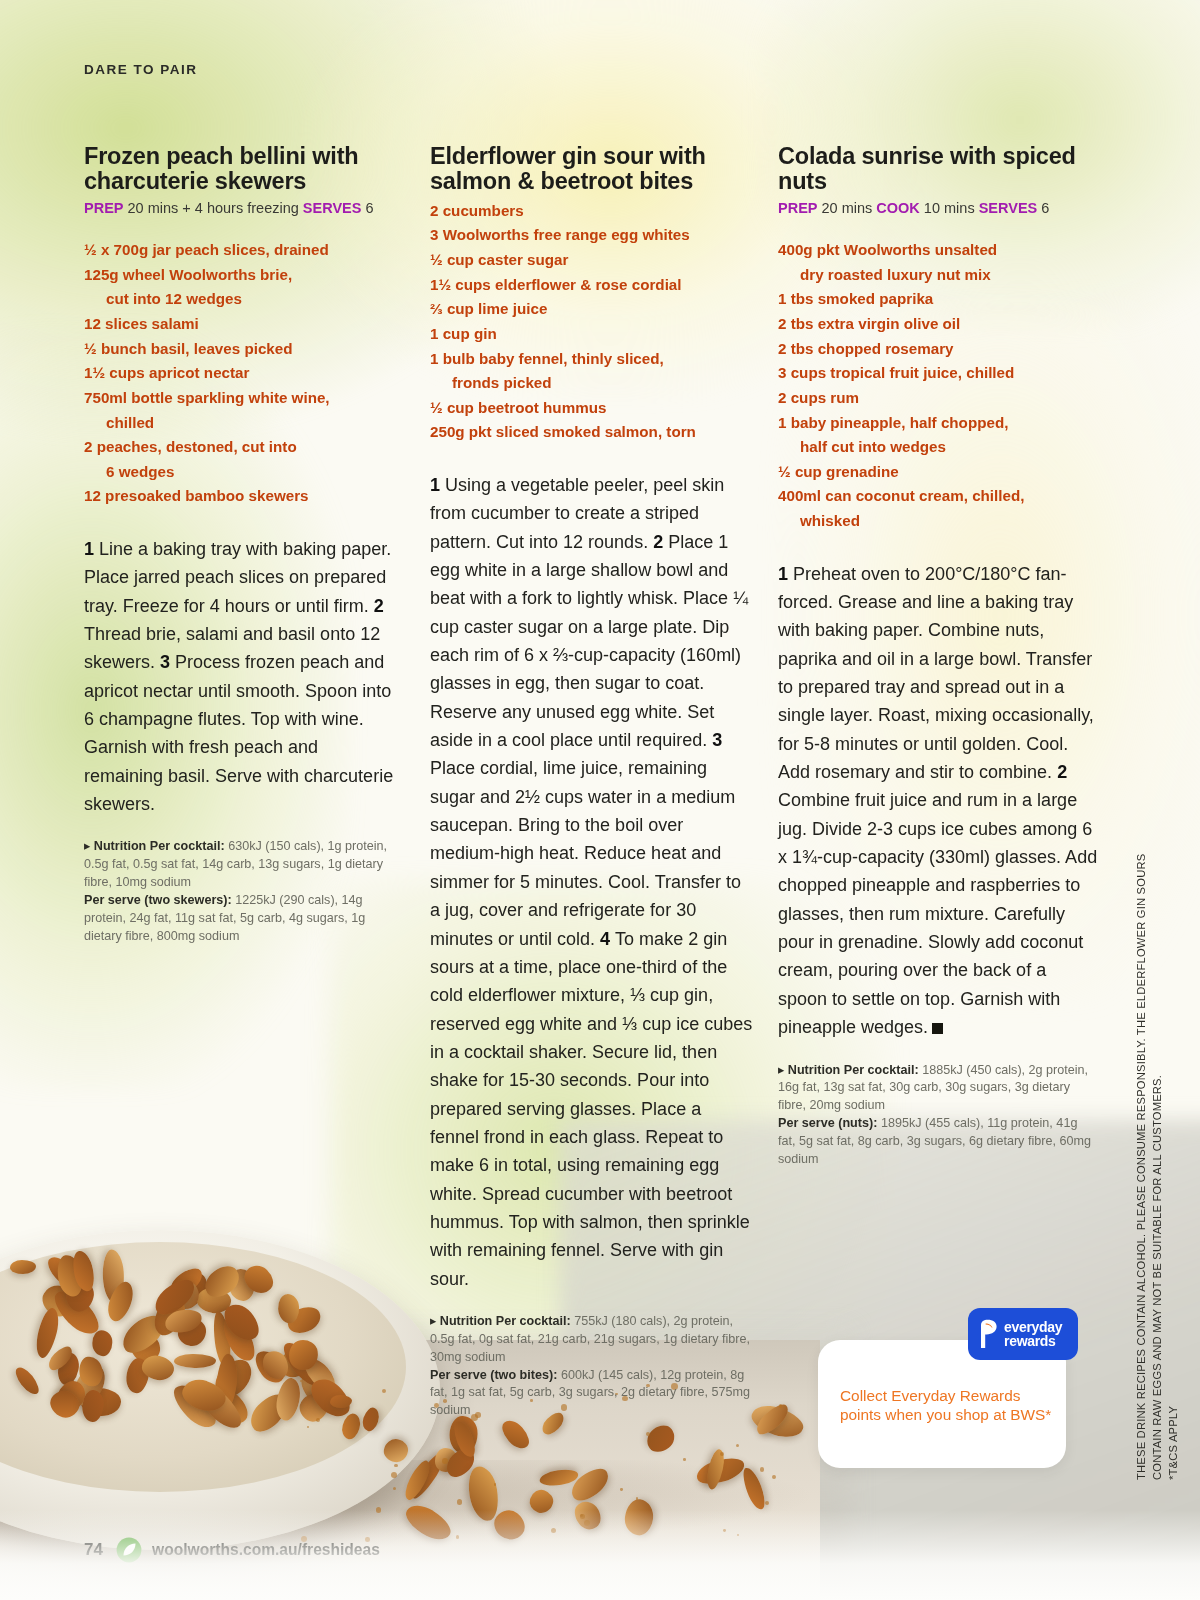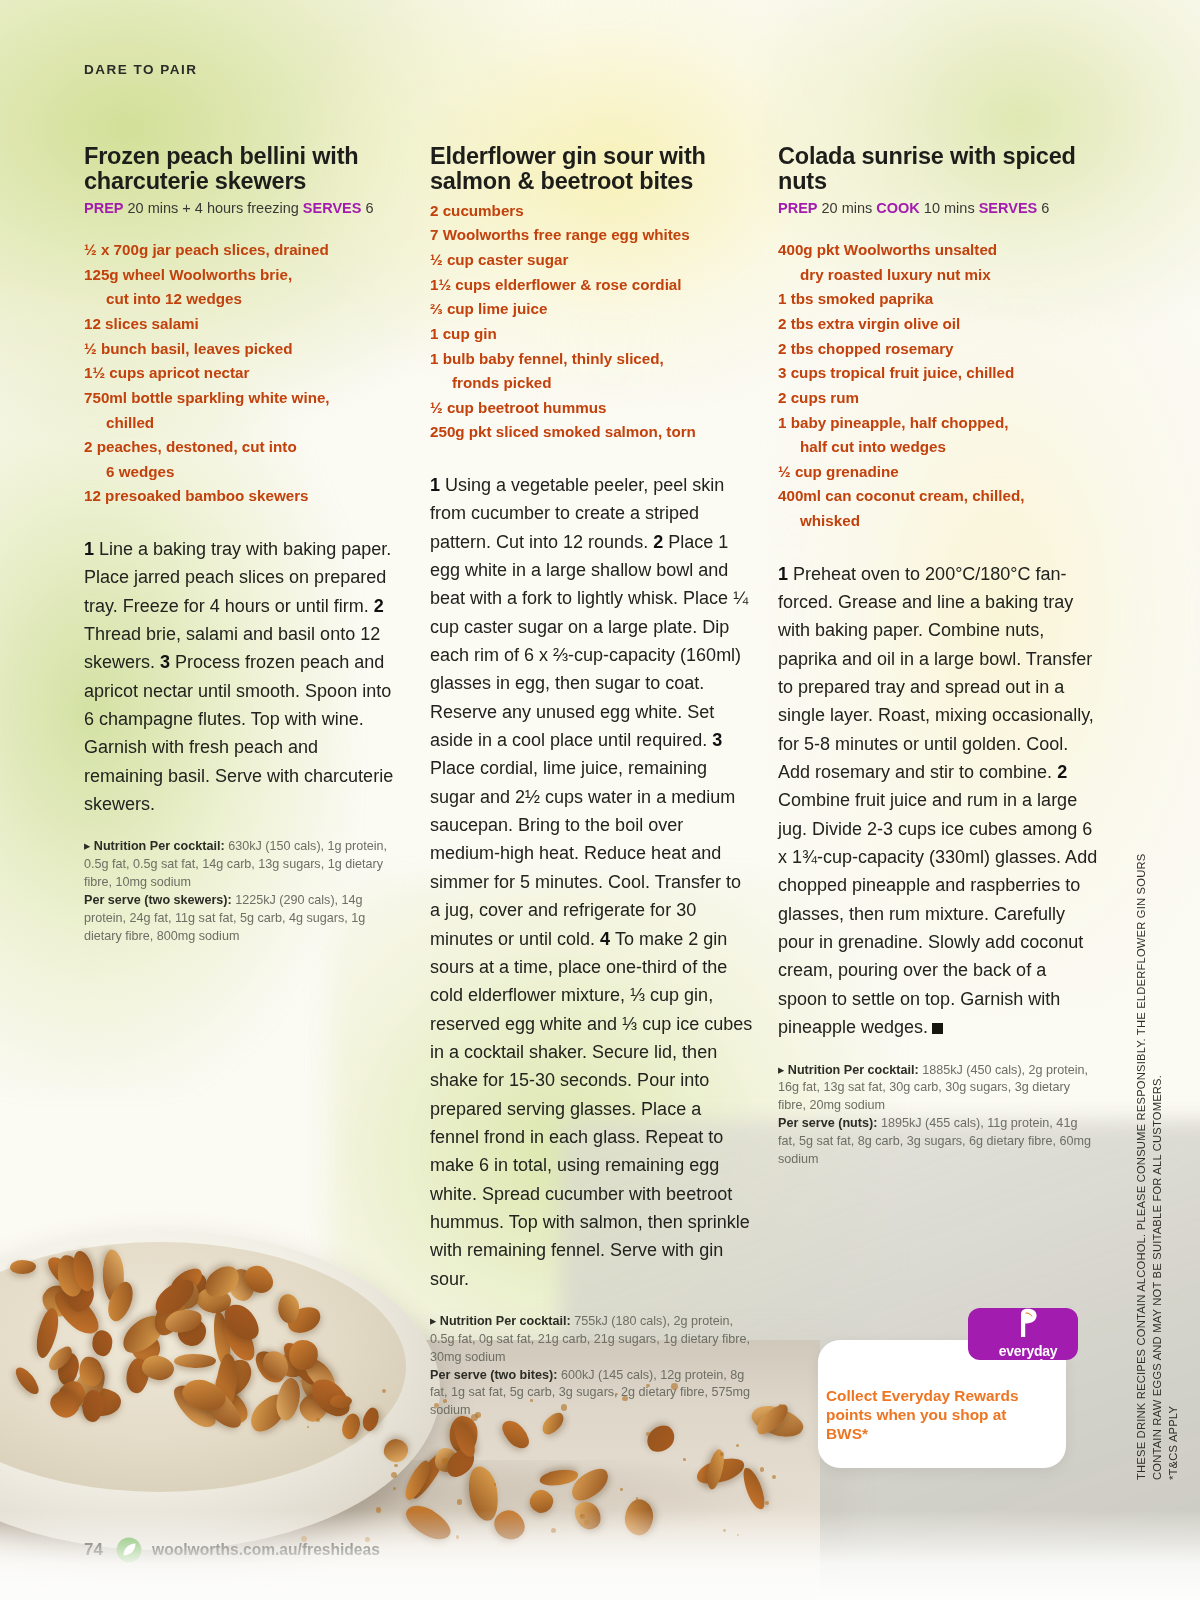--- a/index.html
+++ b/index.html
@@ -83,25 +83,25 @@
 
   
   .legal{position:absolute;right:18px;bottom:120px;writing-mode:vertical-rl;
     transform:rotate(180deg);font-size:11.2px;letter-spacing:.2px;color:#2e2e29;
     line-height:1.45;height:660px;}
   .legal .ln{display:block;}
 
   
   .promo{position:absolute;left:818px;top:1340px;width:248px;height:128px;
     background:#fff;border-radius:22px 22px 22px 22px;box-shadow:0 4px 14px rgba(0,0,0,.07);}
-  .promo-text{position:absolute;left:8px;top:46px;width:212px;font-size:15.4px;
-    line-height:1.24;font-weight:bold;color:#ee7623;}
+  .promo-text{position:absolute;left:22px;top:46px;width:212px;font-size:15.4px;
+    line-height:1.24;font-weight:normal;color:#ee7623;}
   .er-badge{position:absolute;left:968px;top:1308px;width:110px;height:52px;
-    background:#a21caf;border-radius:12px;display:flex;align-items:center;gap:6px;
-    padding-left:10px;box-sizing:border-box;flex-direction:column;}
+    background:#1d4ed8;border-radius:12px;display:flex;align-items:center;gap:6px;
+    padding-left:10px;box-sizing:border-box;}
   .er-mark{width:20px;height:30px;position:relative;flex:0 0 auto;}
   .er-words{color:#fff;font-size:14px;font-weight:bold;line-height:1.02;letter-spacing:-.3px;}
 
   
   .page-num{position:absolute;left:84px;top:1540px;font-size:17px;font-weight:bold;color:#16160f;}
   .leaf{position:absolute;left:116px;top:1537px;width:26px;height:26px;}
   .site{position:absolute;left:152px;top:1541px;font-size:15.6px;font-weight:bold;color:#16160f;}
 </style>
 </head>
 <body>
@@ -287,21 +287,21 @@
   <div class="nutrition"><span class="tri">▸ </span><b>Nutrition</b> <b>Per cocktail:</b> <span>630kJ (150 cals), 1g protein, 0.5g fat, 0.5g sat fat, 14g carb, 13g sugars, 1g dietary fibre, 10mg sodium</span><br><b>Per serve (two skewers):</b> <span>1225kJ (290 cals), 14g protein, 24g fat, 11g sat fat, 5g carb, 4g sugars, 1g dietary fibre, 800mg sodium</span></div>
 </div>
 
 <div class="col col2">
   <h2 class="recipe-title">Elderflower gin sour with salmon &amp; beetroot bites</h2>
   <ul class="ingredients">
       <li>
         <span class="l1">2 cucumbers</span>
       </li>
       <li>
-        <span class="l1">7 Woolworths free range egg whites</span>
+        <span class="l1">3 Woolworths free range egg whites</span>
       </li>
       <li>
         <span class="l1">½ cup caster sugar</span>
       </li>
       <li>
         <span class="l1">1½ cups elderflower &amp; rose cordial</span>
       </li>
       <li>
         <span class="l1">⅔ cup lime juice</span>
       </li>

